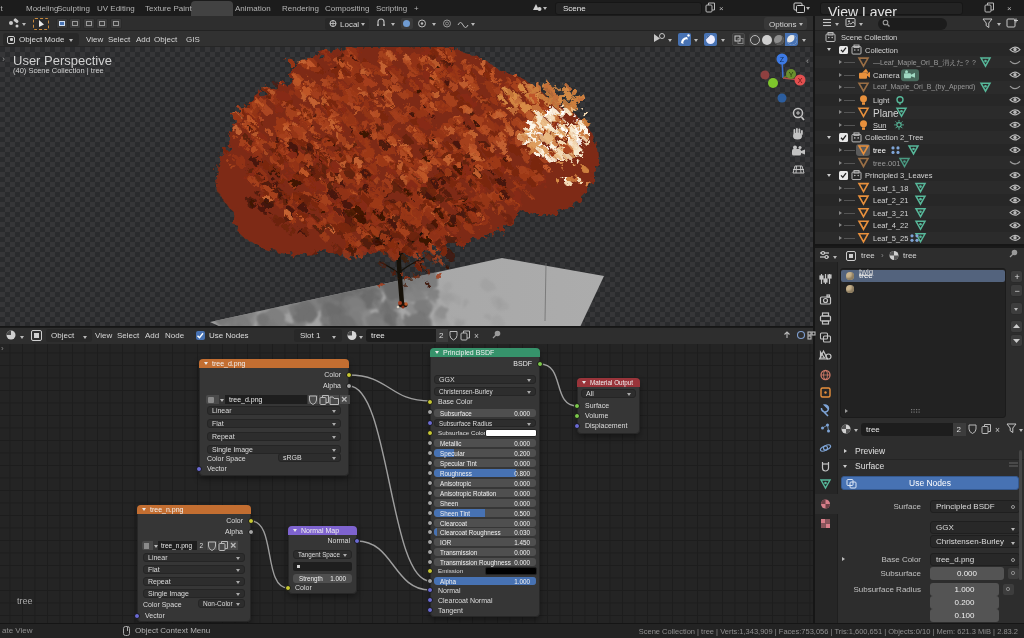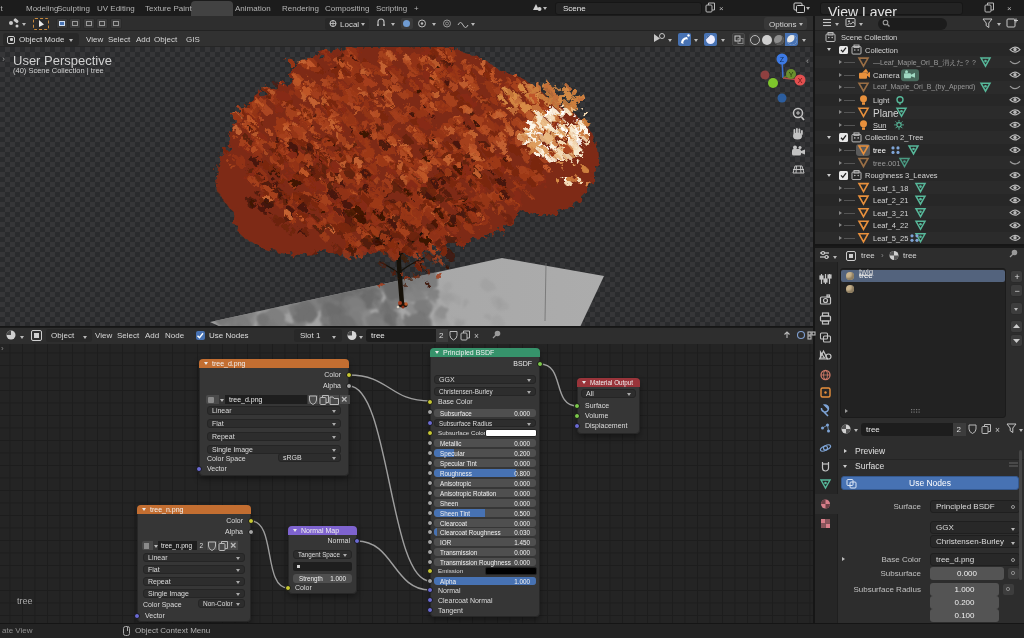--- a/index.html
+++ b/index.html
@@ -2279,21 +2279,21 @@
     <div class="txt" style="left:865px;top:133.4px;font-size:7.5px;color:#d4d4d4;">Collection 2_Tree</div>
     <div class="abs" style="left:844px;top:149.95px;width:11px;height:1px;background:#555;"></div>
     <div class="rtri" style="left:839px;top:147.95px;border-left-color:#888;"></div>
     <div class="abs" style="left:856px;top:144.45px;width:14px;height:12px;background:#5b5b5b;border-radius:3px;"></div>
     <div class="txt" style="left:873px;top:145.95px;font-size:7.5px;color:#ffffff;">tree</div>
     <div class="abs" style="left:844px;top:162.5px;width:11px;height:1px;background:#555;"></div>
     <div class="rtri" style="left:839px;top:160.5px;border-left-color:#888;"></div>
     <div class="txt" style="left:873px;top:158.5px;font-size:7.5px;color:#9a9a9a;">tree.001</div>
     <div class="chev" style="left:827px;top:173.55px;border-top-color:#ccc;"></div>
     <div class="abs" style="left:839px;top:171.05px;width:8.5px;height:8.5px;background:#e8e8e8;border-radius:1.5px;"></div>
-    <div class="txt" style="left:865px;top:171.05px;font-size:7.5px;color:#d4d4d4;">Roughness 3_Leaves</div>
+    <div class="txt" style="left:865px;top:171.05px;font-size:7.5px;color:#d4d4d4;">Principled 3_Leaves</div>
     <div class="abs" style="left:844px;top:187.60000000000002px;width:11px;height:1px;background:#555;"></div>
     <div class="rtri" style="left:839px;top:185.60000000000002px;border-left-color:#888;"></div>
     <div class="txt" style="left:873px;top:183.60000000000002px;font-size:7.5px;color:#d4d4d4;">Leaf_1_18</div>
     <div class="abs" style="left:844px;top:200.15px;width:11px;height:1px;background:#555;"></div>
     <div class="rtri" style="left:839px;top:198.15px;border-left-color:#888;"></div>
     <div class="txt" style="left:873px;top:196.15px;font-size:7.5px;color:#d4d4d4;">Leaf_2_21</div>
     <div class="abs" style="left:844px;top:212.70000000000002px;width:11px;height:1px;background:#555;"></div>
     <div class="rtri" style="left:839px;top:210.70000000000002px;border-left-color:#888;"></div>
     <div class="txt" style="left:873px;top:208.70000000000002px;font-size:7.5px;color:#d4d4d4;">Leaf_3_21</div>
     <div class="abs" style="left:844px;top:225.25px;width:11px;height:1px;background:#555;"></div>
@@ -2383,20 +2383,21 @@
     <div class="abs" style="left:0;top:326px;width:813px;height:1px;background:#161616;"></div>
     <div class="abs" style="left:813px;top:244px;width:211px;height:2px;background:#161616;"></div>
     <div class="abs" style="left:1019px;top:450px;width:3px;height:130px;background:#454545;border-radius:2px;"></div>
     <div class="txt" style="left:1px;top:344px;font-size:8px;color:#8a8a8a;">›</div>
     <div class="abs" style="left:0;top:623px;width:1024px;height:15px;background:#232323;border-top:1px solid #151515;"></div>
     <div class="txt" style="left:2px;top:626px;font-size:8px;color:#909090;">ate View</div>
     <div class="abs" style="left:123px;top:625.5px;width:7px;height:10px;border:1px solid #aaa;border-radius:2.5px;">
       <div style="position:absolute;left:2.5px;top:0;width:1px;height:4px;background:#aaa;"></div>
     </div>
     <div class="txt" style="left:135px;top:626px;font-size:8px;color:#b2b2b2;">Object Context Menu</div>
+    <div class="txt" style="left:0px;top:626.5px;font-size:7.5px;color:#8f8f8f;left:auto;right:6px;">Scene Collection | tree | Verts:1,343,909 | Faces:753,056 | Tris:1,600,651 | Objects:0/10 | Mem: 621.3 MiB | 2.83.2</div>
     <svg class="abs" style="left:0;top:0;pointer-events:none;" width="1024" height="638">
       <g>
         <polygon points="533,10 536,4 539,10" fill="#cfcfcf"></polygon>
         <circle cx="539.5" cy="9" r="2" fill="#cfcfcf"></circle>
       </g>
       <rect x="706" y="5" width="6" height="7" rx="1" fill="none" stroke="#b9b9b9" stroke-width="1"></rect>
       <path d="M708.5,5 V3 h6 v7 h-2.5" fill="none" stroke="#b9b9b9" stroke-width="1"></path>
       <g fill="none" stroke="#cfcfcf" stroke-width="1">
         <rect x="794" y="3" width="8" height="7" rx="1"></rect>
         <rect x="796.5" y="5.5" width="8" height="7" rx="1" fill="#1c1c1c"></rect>

